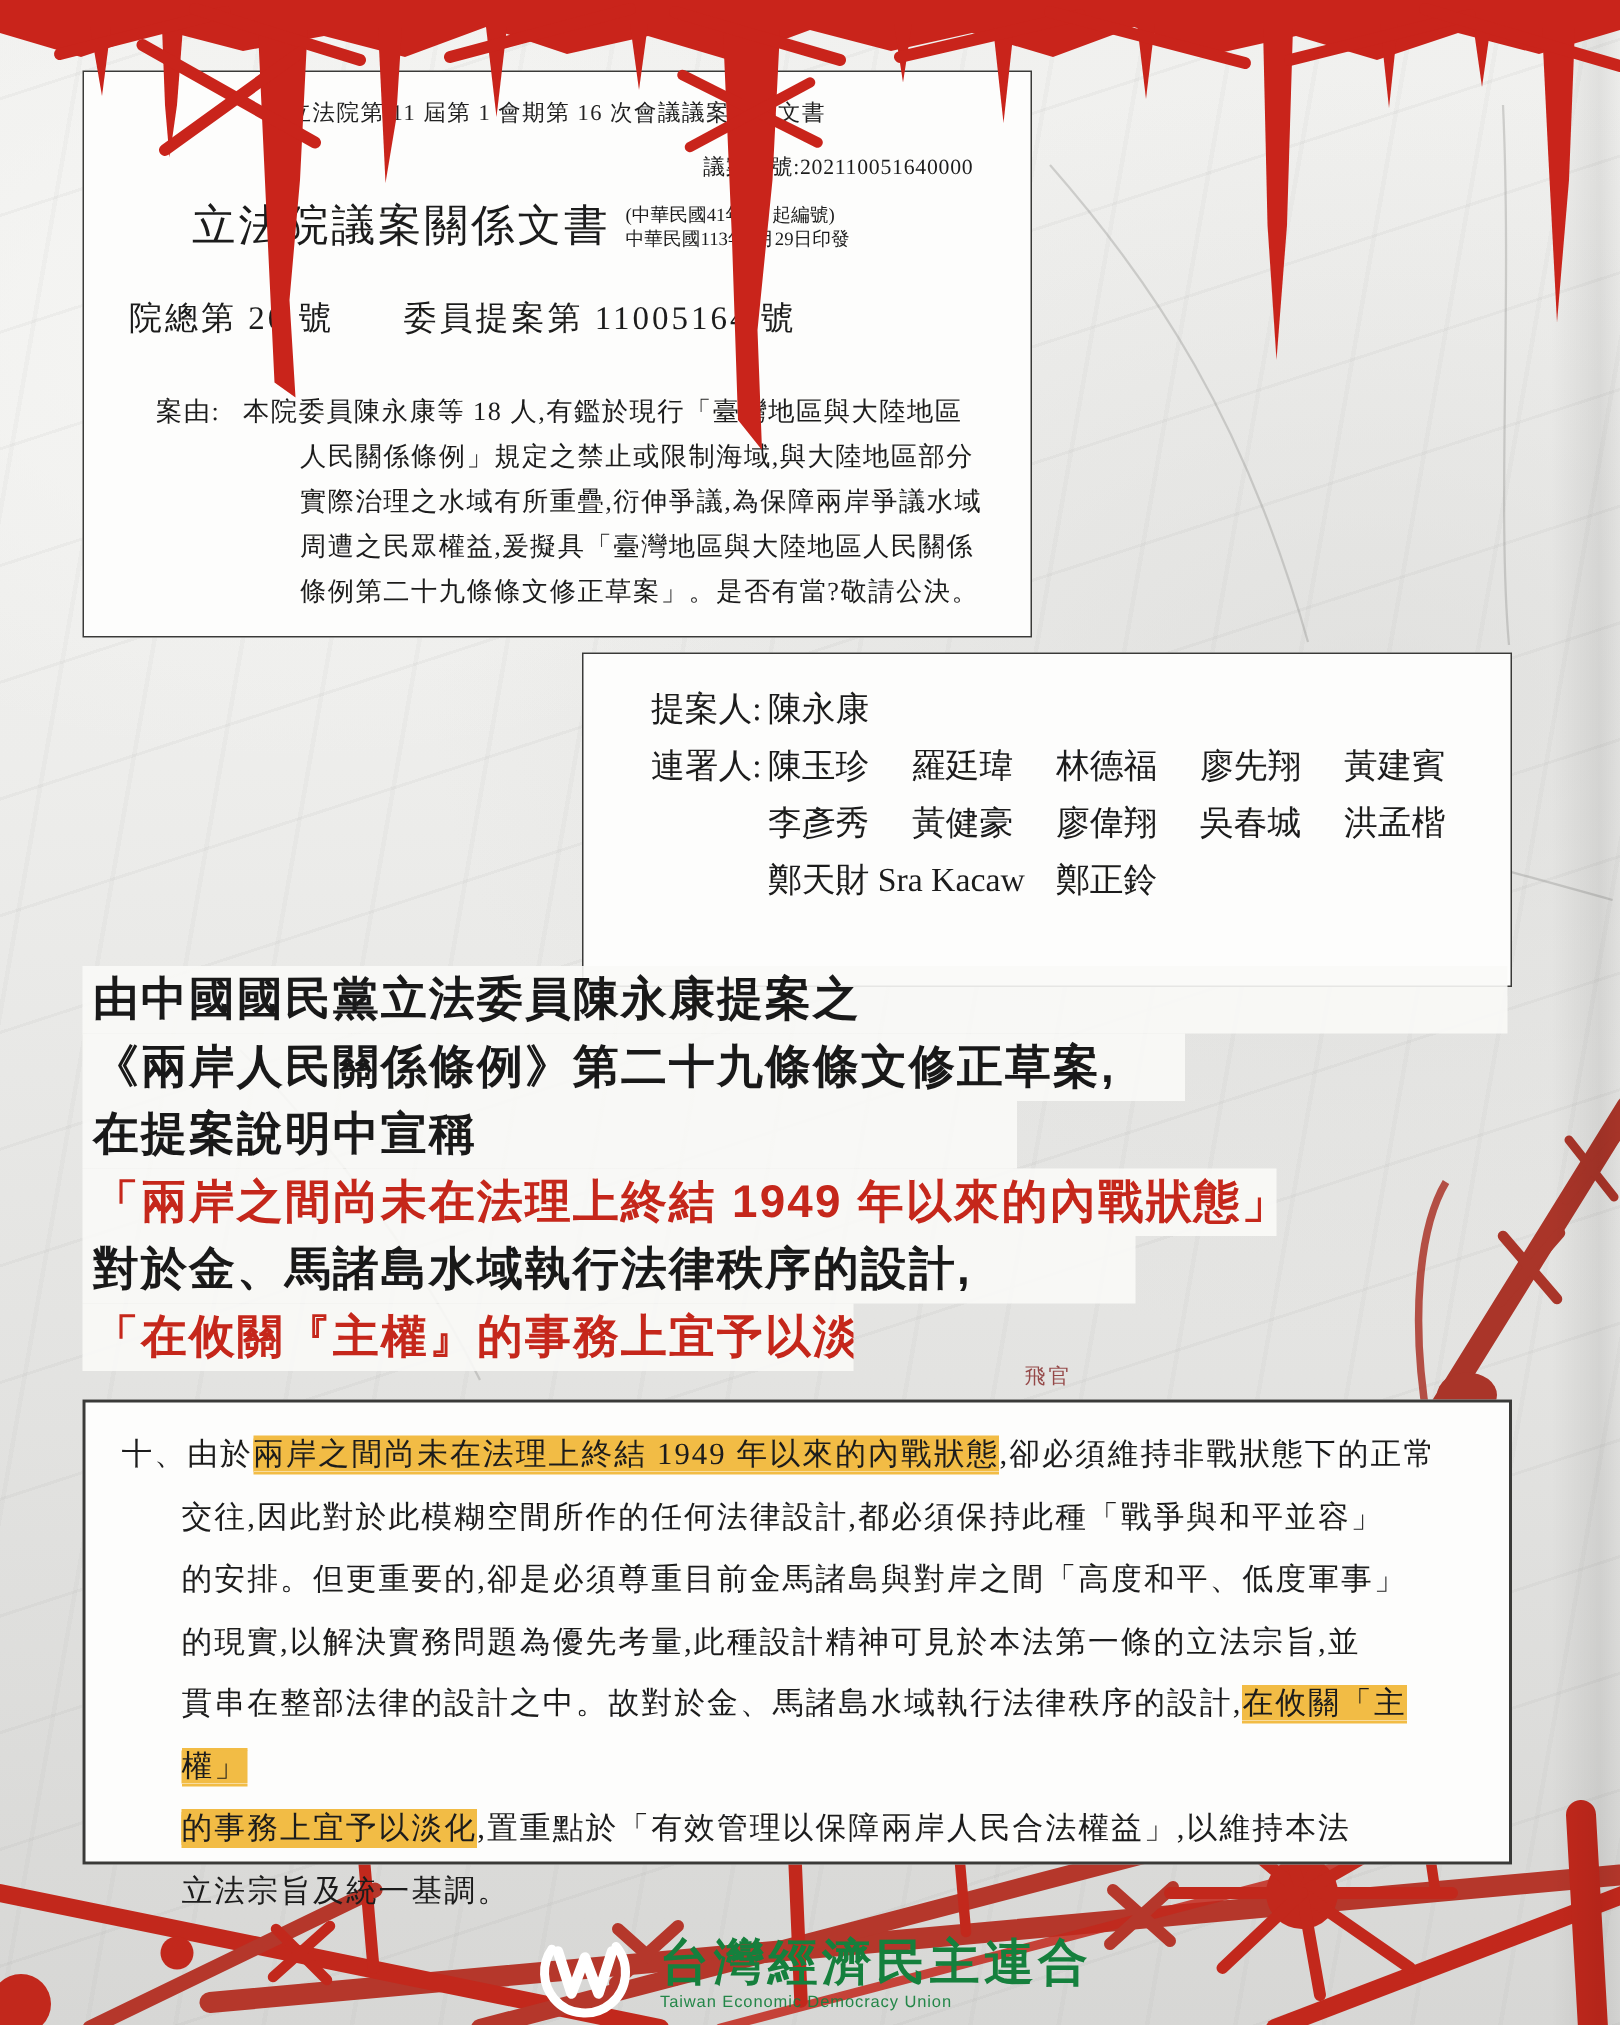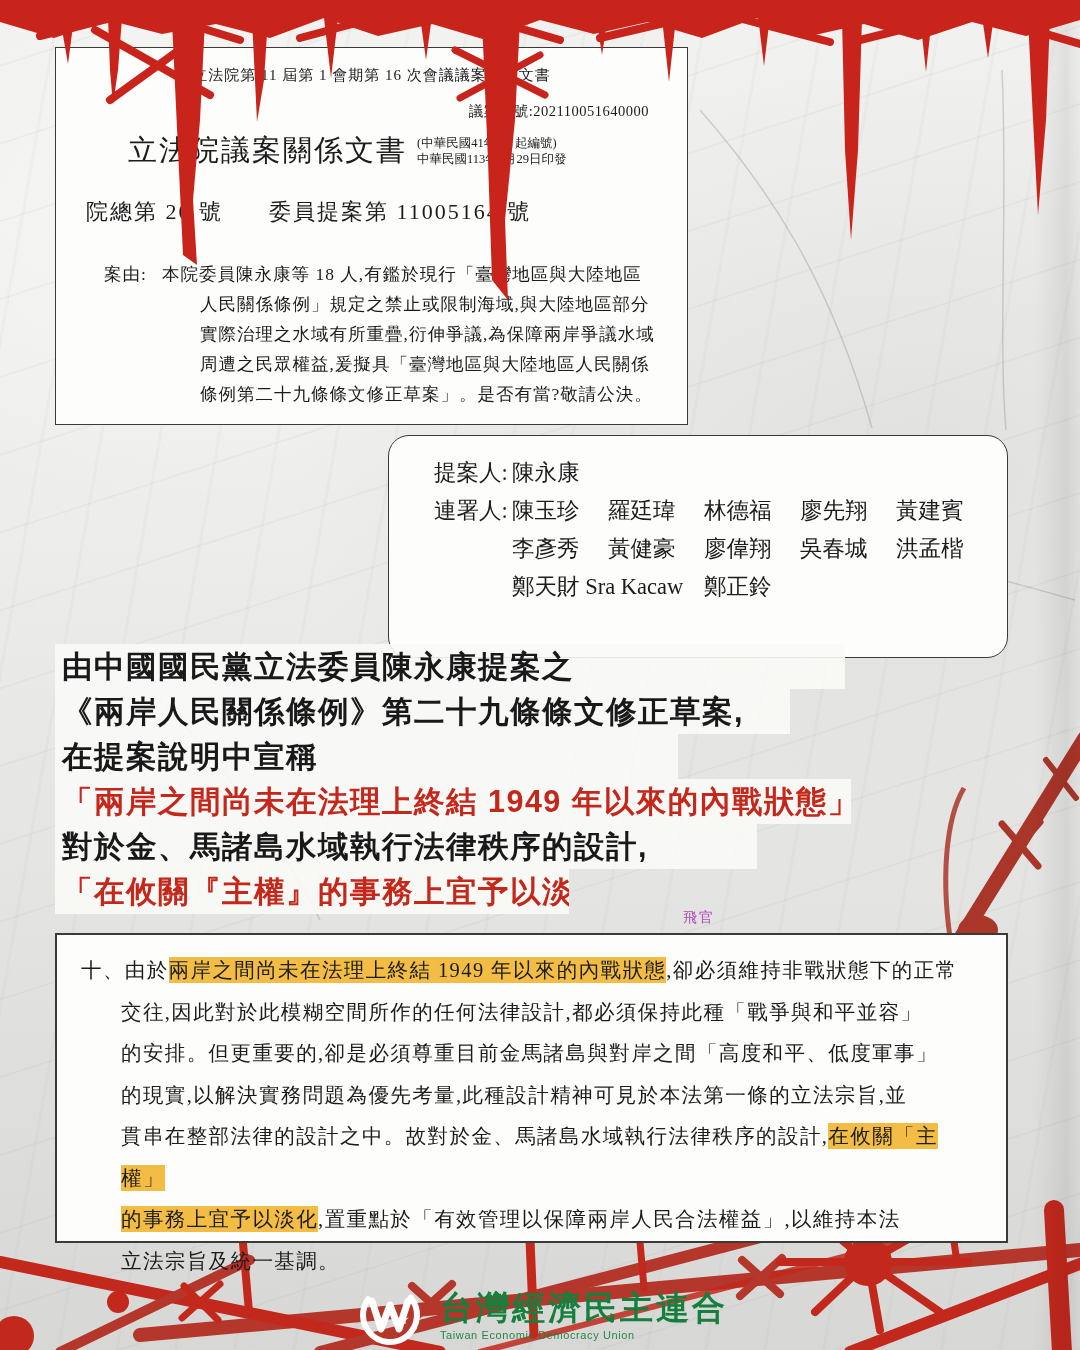--- a/index.html
+++ b/index.html
@@ -33,40 +33,40 @@
   #doc1 .session{ text-align:center;margin-top:18px;font-size:15px;letter-spacing:1px;color:#222;}
   #doc1 .billno{ text-align:right;margin:17px 38px 0 0;font-size:14.5px;letter-spacing:0.5px;}
   #doc1 .titlerow{display:flex;align-items:flex-start;margin:10px 0 0 72px;}
   #doc1 .doctitle{font-size:29px;letter-spacing:2px;font-weight:500;}
   #doc1 .titlenotes{margin:4px 0 0 10px;font-size:12.5px;line-height:16px;letter-spacing:0;}
   #doc1 .caserow{display:flex;gap:46px;margin:26px 0 0 30px;font-size:22px;letter-spacing:2px;}
   #doc1 .summary{display:flex;margin:32px 0 0 48px;font-size:17.5px;letter-spacing:1px;line-height:30px;}
   #doc1 .sumlabel{flex:0 0 58px;}
   #doc1 .sumline.cont{margin-left:38px;}
   
-  #doc2{left:388px;top:435px;width:620px;height:223px;border-width:1px;padding:18px 0 0 45px;font-size:22.5px;border-radius:21px;}
+  #doc2{left:388px;top:435px;width:620px;height:223px;border-width:1px;padding:18px 0 0 45px;font-size:22.5px;}
   #doc2 .row{display:flex;line-height:38px;}
   #doc2 .lbl{flex:0 0 78px;}
   #doc2 .sp{flex:0 0 78px;}
   #doc2 .cell{flex:0 0 96px;}
   #doc2 .cell.wide{flex:0 0 192px;}
   
   #doc3{left:55px;top:933px;width:953px;height:310px;padding:15px 26px 0 24px;font-size:20.5px;letter-spacing:1.4px;line-height:41.5px;}
   #doc3 .dline.cont{margin-left:40px;}
   #doc3 .hl{background:#f2bc45;box-shadow:0 -2px 0 #f2bc45, 0 2px 0 #f2bc45;}
   
   #headline{position:absolute;left:55px;top:644px;z-index:4;font-weight:900;
     font-family:"Liberation Sans","DejaVu Sans",sans-serif;}
   .hline{height:45px;line-height:45px;font-size:30.5px;letter-spacing:1.5px;color:#191919;
     background:rgba(250,249,247,0.9);padding-left:7px;box-sizing:border-box;white-space:nowrap;overflow:hidden;}
   .hline .red{color:#c5271b;}
-  .w1{width:790px;} .w2{width:735px;} .w3{width:623px;} .w4{width:796px;} .w5{width:702px;} .w6{width:514px;}
+  .w1{width:950px;} .w2{width:735px;} .w3{width:623px;} .w4{width:796px;} .w5{width:702px;} .w6{width:514px;}
   
   #stray{position:absolute;left:683px;top:909px;z-index:4;font-family:"Liberation Serif","DejaVu Serif",serif;
-    font-size:14px;color:#a21caf;opacity:0.78;letter-spacing:2px;}
+    font-size:14px;color:#7f1d1d;opacity:0.78;letter-spacing:2px;}
   
   #footer{position:absolute;left:0;top:1283px;width:1080px;z-index:7;display:flex;justify-content:center;}
   #footer .inner{display:flex;align-items:center;}
   #footer .names{margin-left:12px;color:#15803d;}
   #footer .zh{font-size:33px;font-weight:700;letter-spacing:3px;line-height:36px;}
   #footer .en{font-size:11px;letter-spacing:0.6px;opacity:0.92;margin-top:3px;}
 </style>
 </head>
 <body>
 

